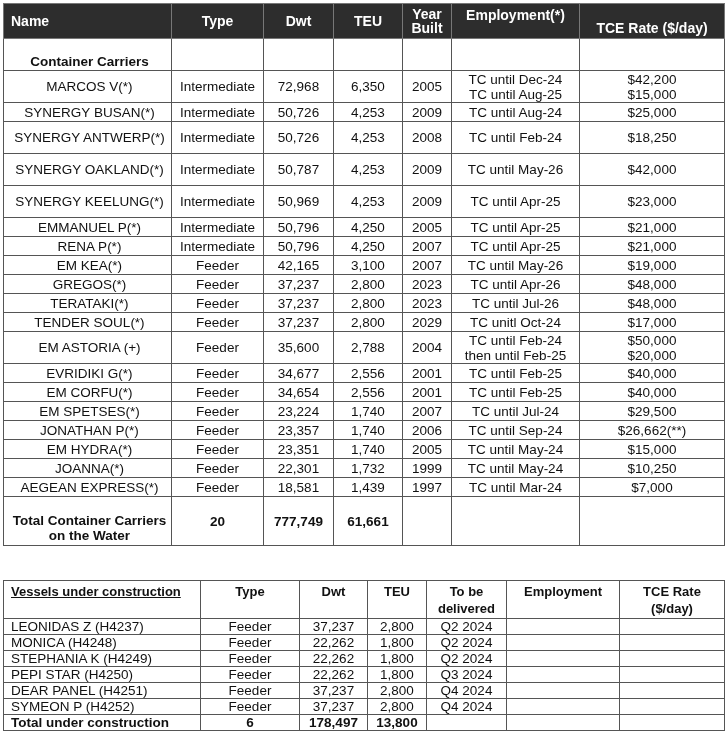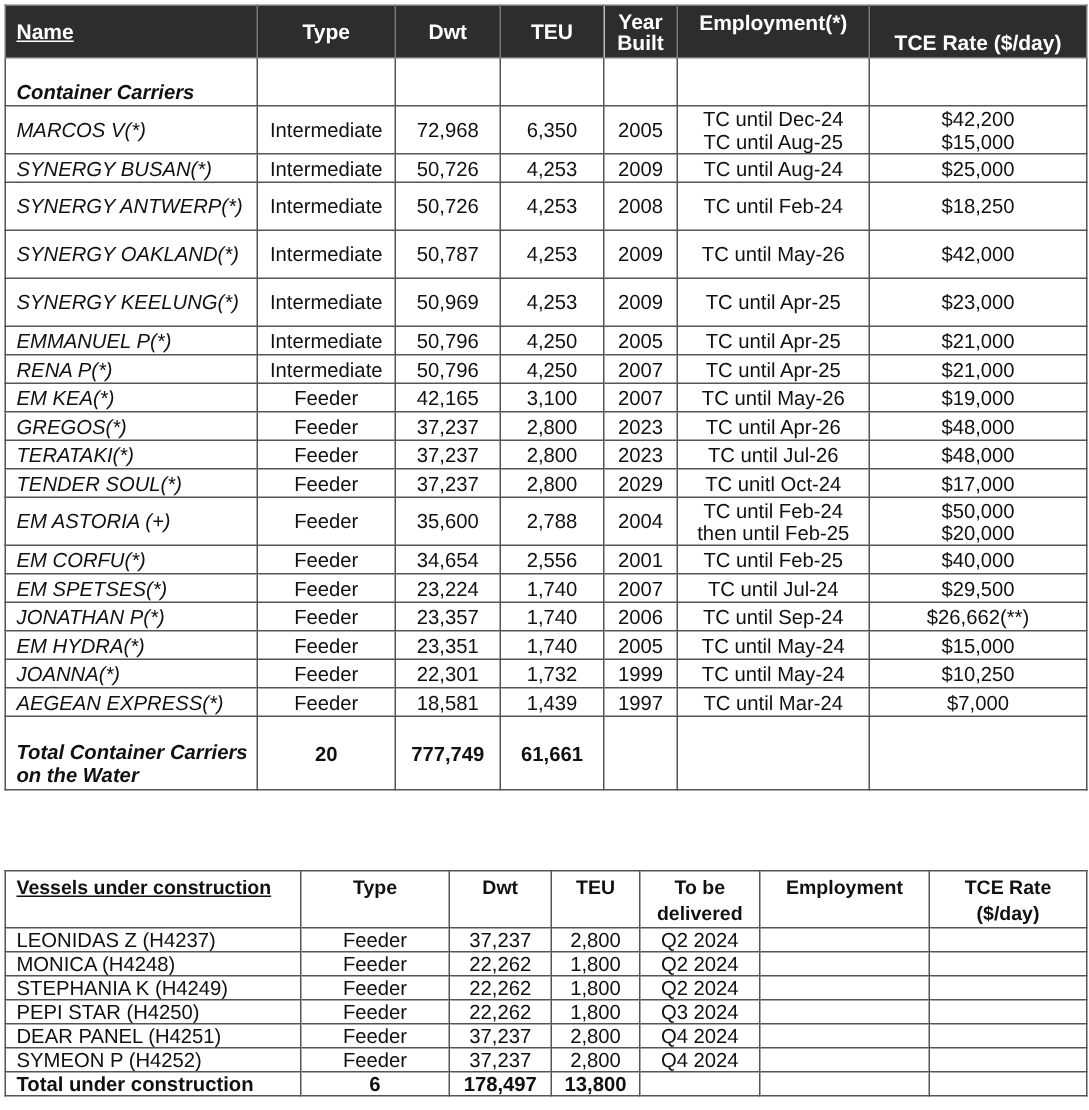--- a/index.html
+++ b/index.html
@@ -28,26 +28,26 @@
     
     #fleet { left: 3px; top: 3px; width: 721px; }
     #fleet thead th {
       background: #2d2d2d;
       color: #ffffff;
       font-weight: bold;
       font-size: 14px;
       height: 30px;
       border: 1px solid #777;
     }
-    #fleet thead th.name { text-align: left; padding-left: 7px; text-decoration: underline; }
+    #fleet thead th.name { text-align: left; padding-left: 7px; }
     #fleet thead th.tce { vertical-align: bottom; padding-bottom: 2px; }
     #fleet thead th.emp { vertical-align: top; padding-top: 4px; }
     #fleet thead th.yb { line-height: 14px; }
     #fleet td.c { text-align: center; }
-    #fleet td.name { text-align: left; padding-left: 7px; white-space: normal; font-style: italic; }
+    #fleet td.name { text-align: center; padding-left: 7px; white-space: normal; }
     #fleet tr.section td { height: 30px; vertical-align: bottom; padding-bottom: 1px; }
     #fleet tr.section td.name { font-weight: bold; }
     #fleet tr.r1 td { height: 18px; }
     #fleet tr.r2 td { height: 31px; }
     #fleet tr.total td { height: 46px; font-weight: bold; }
     #fleet tr.total td.name { vertical-align: bottom; padding-bottom: 2px; }
 
     
     #construction { left: 3px; top: 580px; width: 721px; }
     #construction th {
@@ -201,20 +201,29 @@
       <tr class="r2">
         <td class="name" style="white-space: normal;">EM ASTORIA (+)</td>
         <td class="c">Feeder</td>
         <td class="c">35,600</td>
         <td class="c">2,788</td>
         <td class="c">2004</td>
         <td class="c"><span>TC until Feb-24</span><br><span>then until Feb-25</span></td>
         <td class="c"><span>$50,000</span><br><span>$20,000</span></td>
       </tr>
       <tr class="r1">
+        <td class="name">EVRIDIKI G(*)</td>
+        <td class="c">Feeder</td>
+        <td class="c">34,677</td>
+        <td class="c">2,556</td>
+        <td class="c">2001</td>
+        <td class="c"><span>TC until Feb-25</span></td>
+        <td class="c"><span>$40,000</span></td>
+      </tr>
+      <tr class="r1">
         <td class="name">EM CORFU(*)</td>
         <td class="c">Feeder</td>
         <td class="c">34,654</td>
         <td class="c">2,556</td>
         <td class="c">2001</td>
         <td class="c"><span>TC until Feb-25</span></td>
         <td class="c"><span>$40,000</span></td>
       </tr>
       <tr class="r1">
         <td class="name">EM SPETSES(*)</td>

